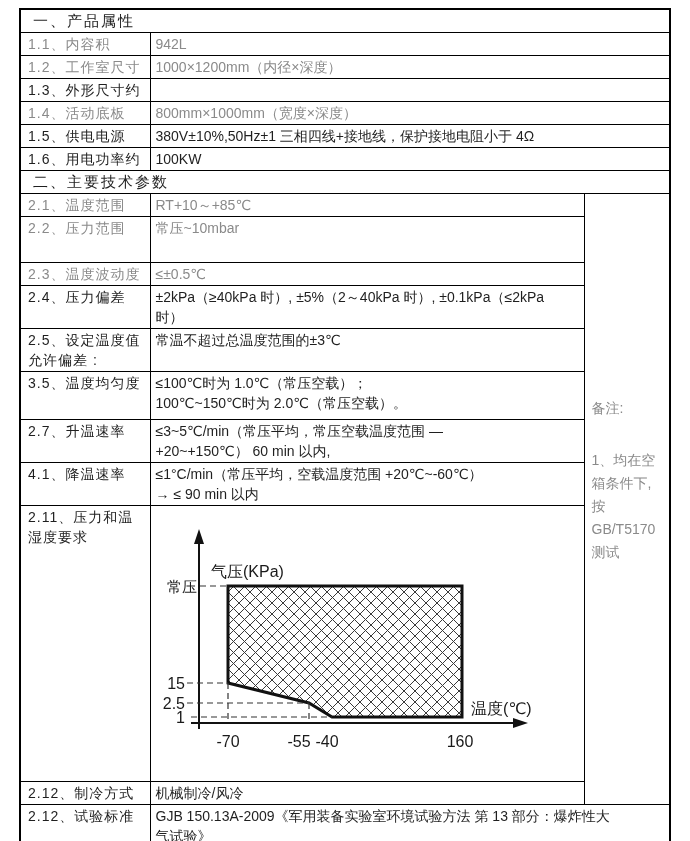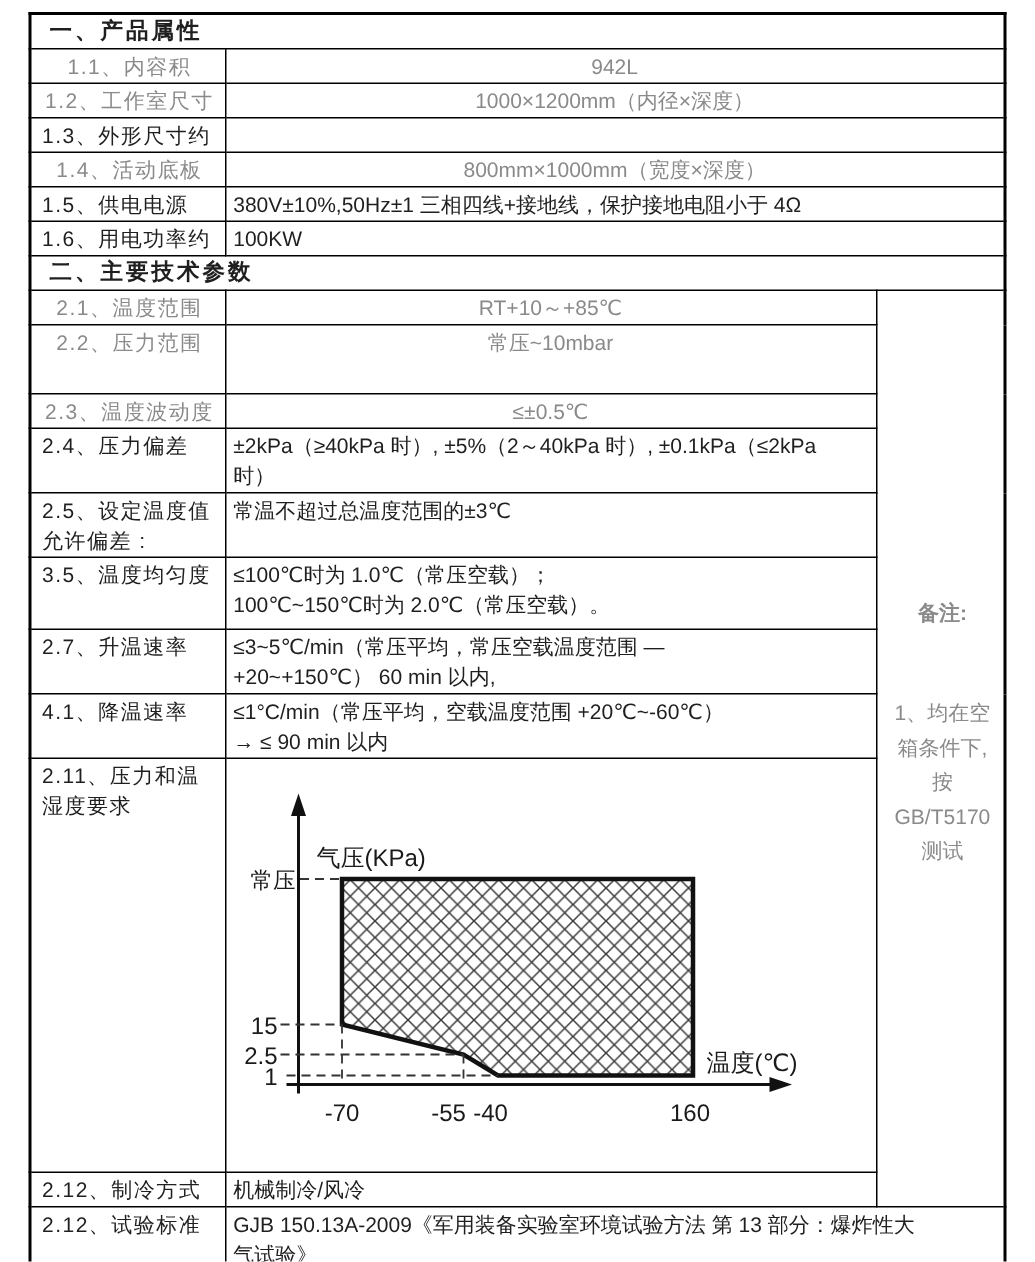--- a/index.html
+++ b/index.html
@@ -23,30 +23,30 @@
   col.c-remark{width:86px;}
   td{
     border:1px solid var(--border);
     vertical-align:top;
     font-size:14px;line-height:20px;
     padding:1px 5px;
     white-space:pre-line;
     overflow:hidden;
   }
   tr.sec td{
-    font-weight:bold;font-size:15px;letter-spacing:2px;
+    font-weight:normal;font-size:15px;letter-spacing:2px;
     padding:1px 5px 1px 12px;white-space:nowrap;
   }
-  tr.muted td{color:var(--muted);text-align:center;}
+  tr.muted td{color:var(--muted);}
   td.label{padding-left:7px;letter-spacing:1px;}
   td.remark-cell{
     vertical-align:top;padding:180px 4px 4px 7px;
     line-height:23px;font-size:14px;color:var(--text);
   }
-  .remark-title{margin-bottom:21px;font-weight:bold;}
+  .remark-title{margin-bottom:6px;}
   td.chart-cell{padding:0;text-align:center;}
   svg text{font-family:"Liberation Sans","DejaVu Sans",sans-serif;fill:#1a1a1a;}
 </style>
 </head>
 <body>
 
 <div class="page">
   <table class="spec">
     <colgroup>
         <col class="c-label">

